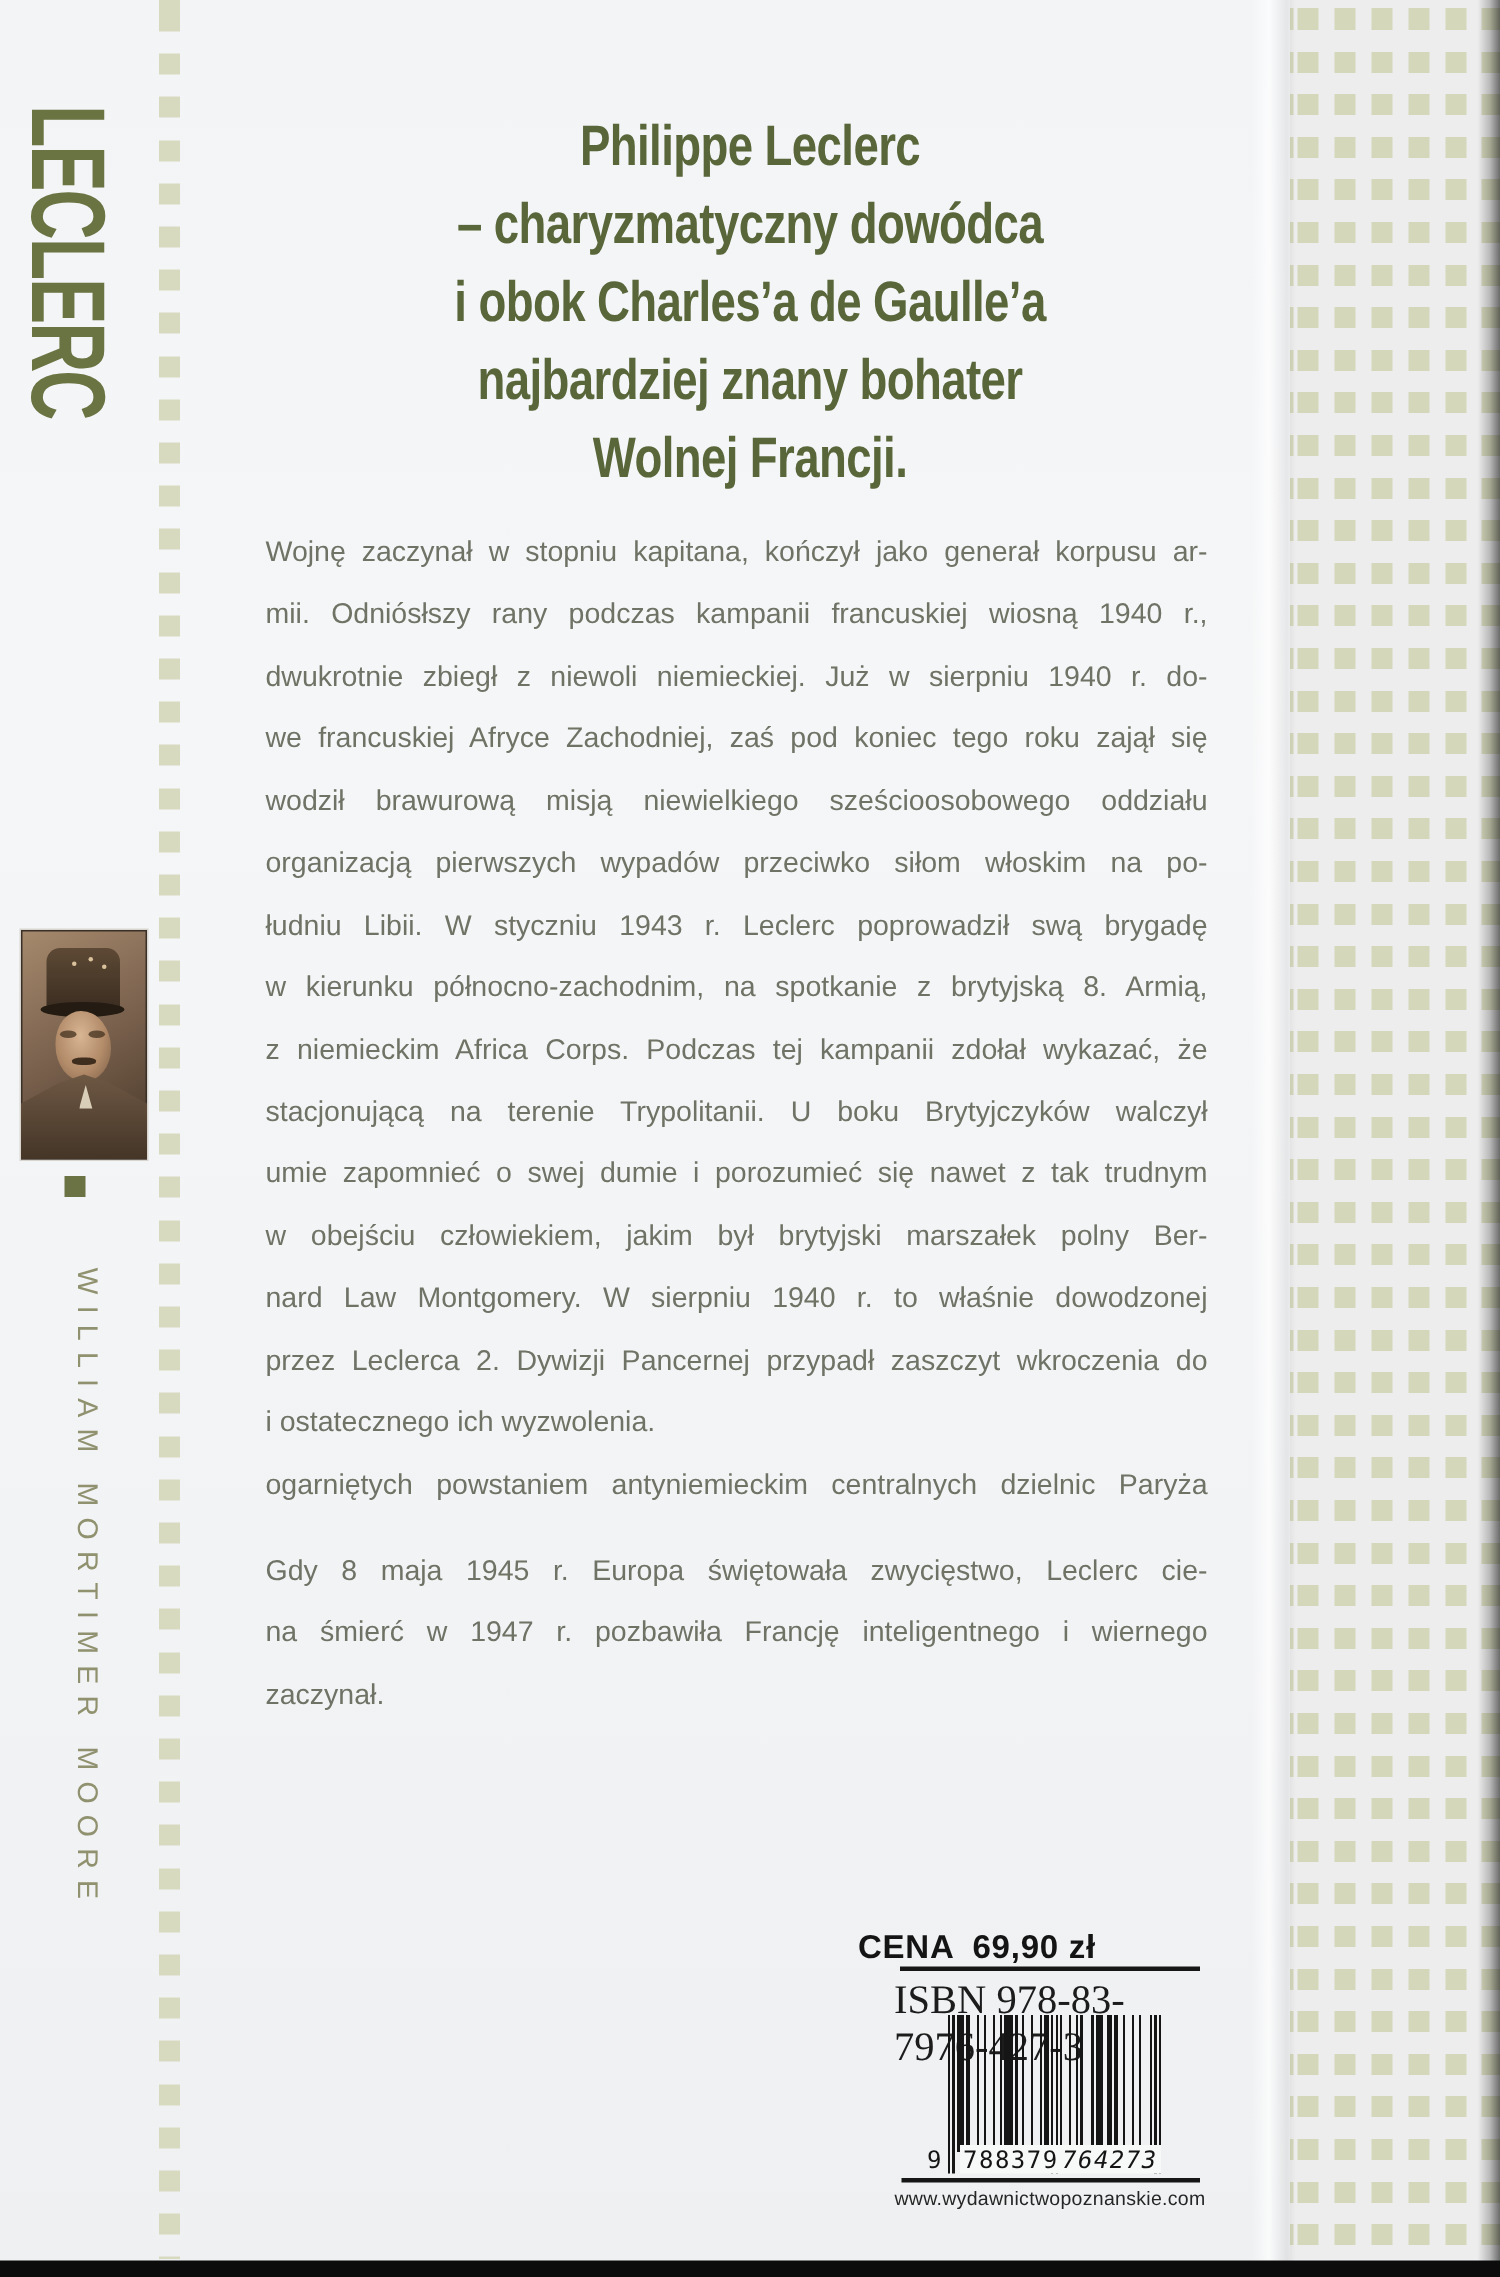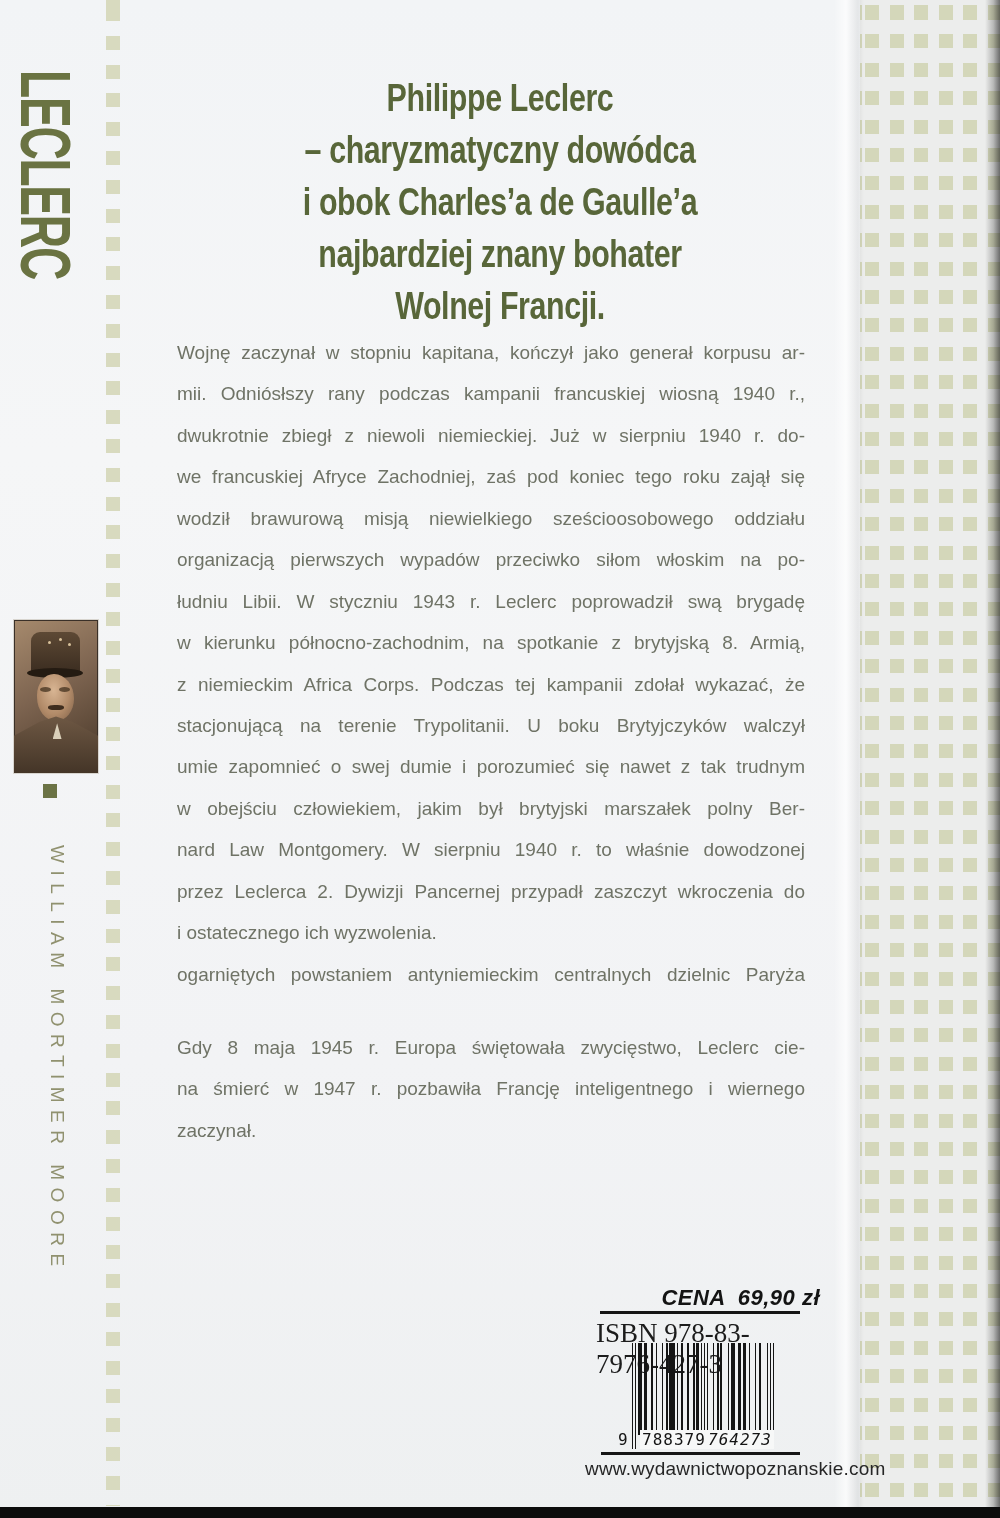--- a/index.html
+++ b/index.html
@@ -75,40 +75,40 @@
   .headline{
     position:absolute;left:180px;top:72px;width:640px;
     text-align:center;font-weight:bold;font-size:38px;line-height:52px;
     letter-spacing:-0.5px;color:#586639;
     transform:scaleX(0.8);transform-origin:50% 0;
   }
   
   .copy{position:absolute;left:177px;width:628px;color:#6f7366;font-size:19px;}
   .copy .bline{line-height:41.45px;height:41.45px;text-align:justify;text-align-last:justify;white-space:nowrap;}
   .copy .bline.last{text-align-last:left;}
-  .para1{top:332px;}
+  .para1{top:348px;}
   .para2{top:1027px;}
 
   
-  .price-row{position:absolute;left:620px;top:1285px;width:200px;text-align:right;
-    font-weight:bold;font-size:22px;color:#141414;letter-spacing:.5px;font-style:italic;}
+  .price-row{position:absolute;left:572px;top:1285px;width:200px;text-align:left;
+    font-weight:bold;font-size:22px;color:#141414;letter-spacing:.5px;}
   .price-row .gap{display:inline-block;width:12px;}
   .rule1{position:absolute;left:600px;top:1311px;width:200px;height:3px;background:#161616;}
   .isbn{position:absolute;left:596px;top:1318px;width:208px;text-align:left;
     font-family:"Liberation Serif",serif;font-size:27px;color:#1c1c1c;}
   .barcode-wrap{position:absolute;left:618px;top:1343px;width:156px;height:106px;}
   .barcode-wrap svg{position:absolute;left:14px;top:0;width:142px;height:106px;}
   .bar-digits{position:absolute;left:0;top:87px;width:156px;height:19px;
     font-family:"DejaVu Sans Mono",monospace;font-size:16px;color:#141414;}
   .bar-digits .lead{position:absolute;left:0;top:0;}
   .bar-digits .grp-l{position:absolute;left:22px;top:0;background:#f7f8f8;padding:0 2px;letter-spacing:1px;text-align:right;}
   .bar-digits .grp-r{position:absolute;left:88px;top:0;background:#f7f8f8;padding:0 2px;letter-spacing:1px;font-style:italic;}
   .rule2{position:absolute;left:601px;top:1452px;width:199px;height:3px;background:#161616;}
   .website{position:absolute;left:585px;top:1458px;width:230px;text-align:center;
-    font-size:19px;color:#262626;letter-spacing:.2px;}
+    font-size:13px;color:#262626;letter-spacing:.2px;}
 </style>
 </head>
 <body>
 
 <div class="page">
 
   <div class="dot-col"></div>
   <div class="dot-grid"></div>
   <div class="fold"></div>
 

